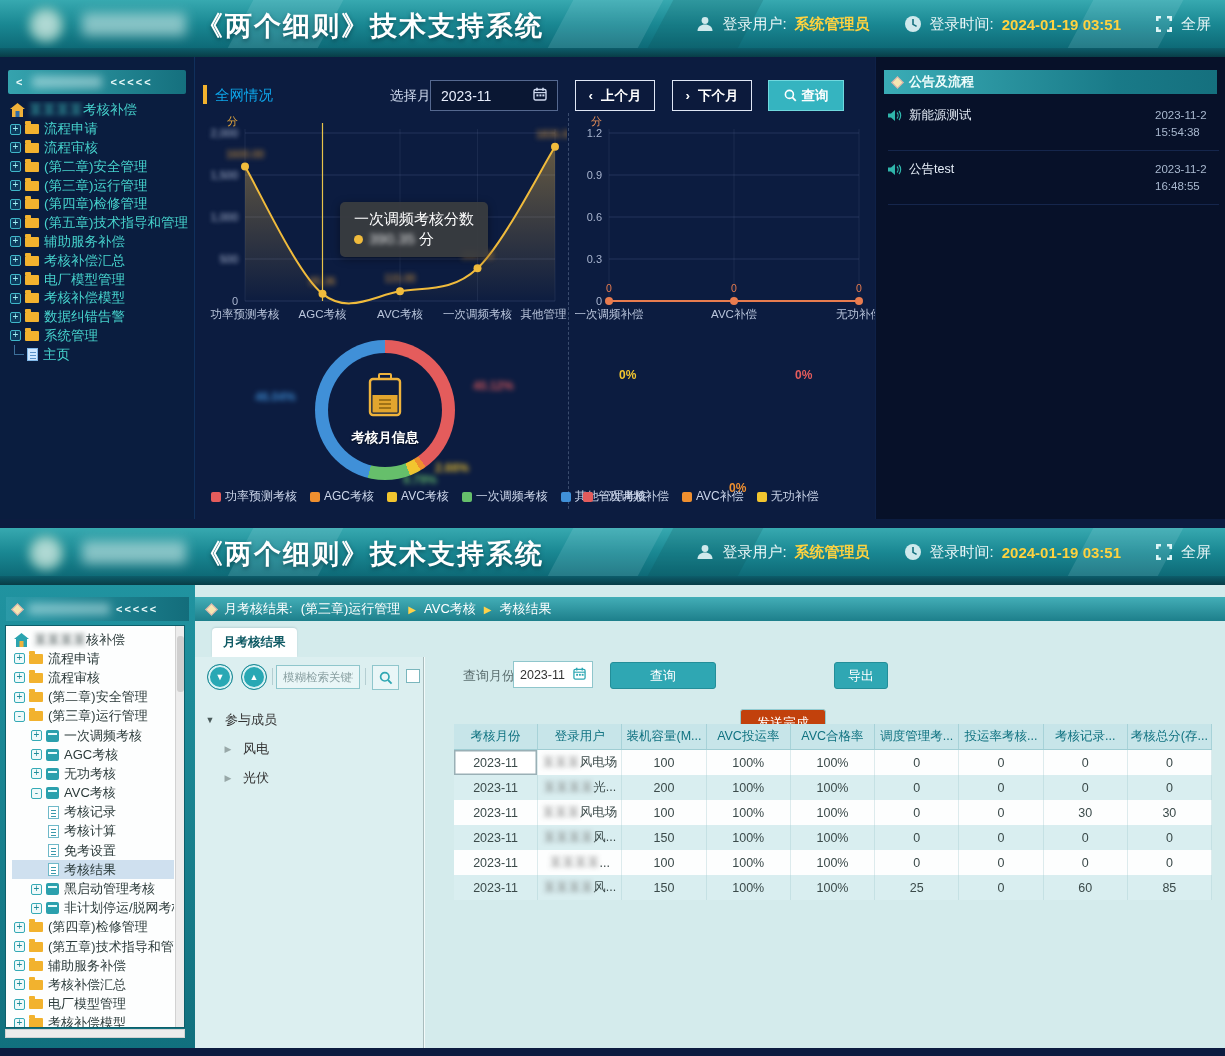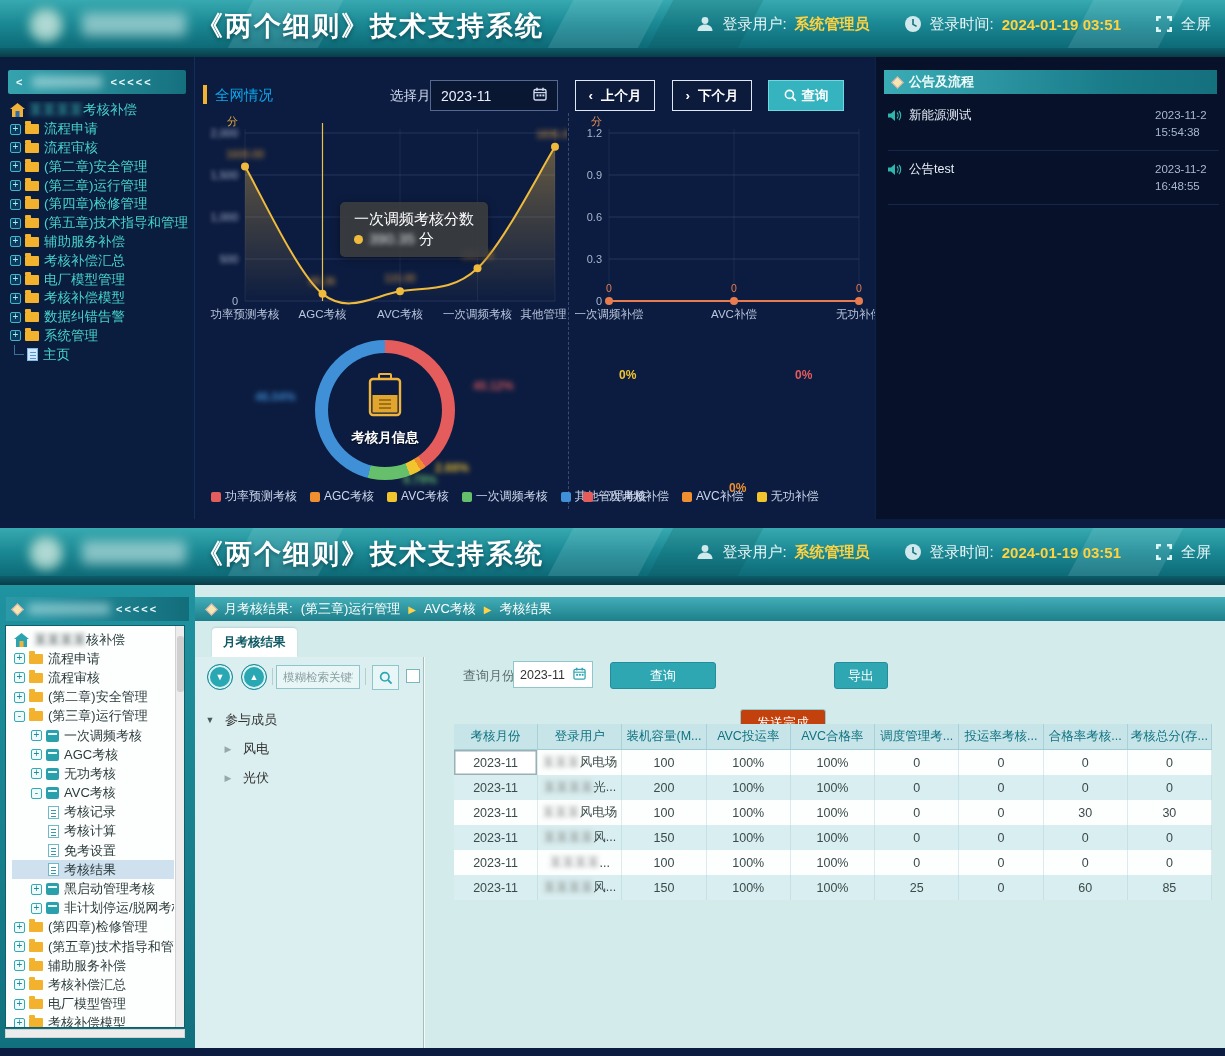--- a/index.html
+++ b/index.html
@@ -659,21 +659,21 @@
 
   <div class="grid-table">
     <div class="g-head" id="tableHead">
         <span class="hc">考核月份</span>
         <span class="hc">登录用户</span>
         <span class="hc">装机容量(M...</span>
         <span class="hc">AVC投运率</span>
         <span class="hc">AVC合格率</span>
         <span class="hc">调度管理考...</span>
         <span class="hc">投运率考核...</span>
-        <span class="hc">合格率考核...</span>
+        <span class="hc">考核记录...</span>
         <span class="hc">考核总分(存...</span>
       </div>
     <div id="tableBody">
         <div class="g-row">
           <span class="c selcell">2023-11</span>
           <span class="c">
             <span class="blurtxt" style="color: rgb(119, 119, 119);">某某某</span>
             <span>风电场</span>
           </span>
           <span class="c">100</span>

